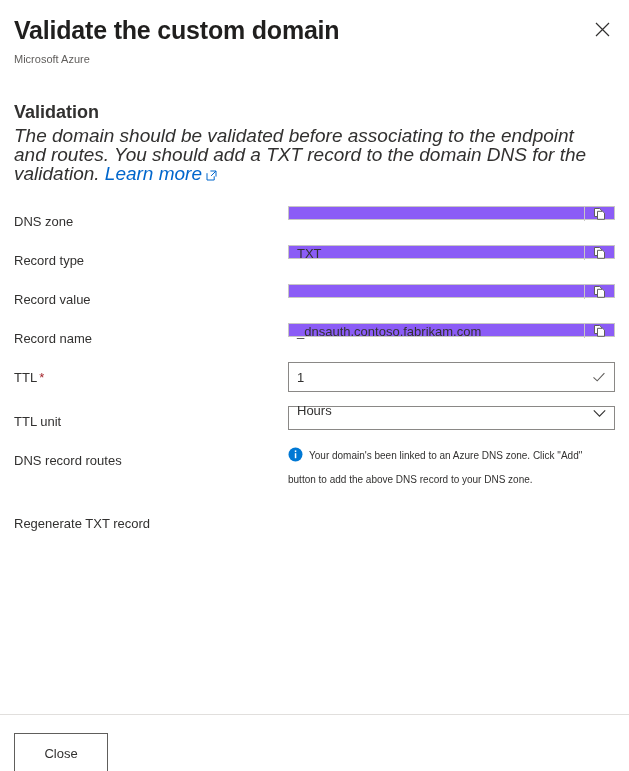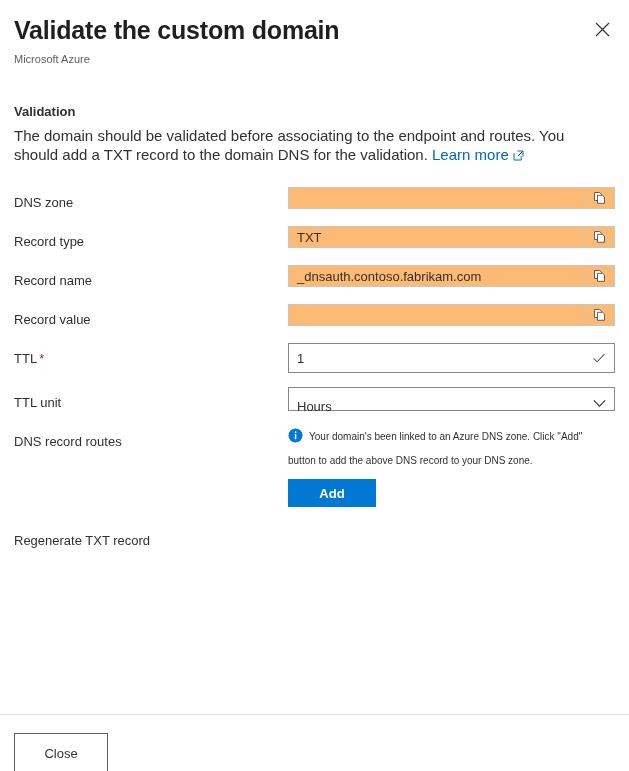--- a/index.html
+++ b/index.html
@@ -60,32 +60,33 @@
   .close-x svg { display: block; }
 
   
   .content {
     flex: 1 1 auto;
     padding: 0 14px;
     overflow: hidden;
   }
 
   .section-head {
-    font-size: 13px;
+    font-size: 18px;
     font-weight: 600;
     color: #323130;
     margin-top: 36px;
     line-height: 18px;
   }
   .section-desc {
-    font-size: 15px;
+    font-size: 19px;
     line-height: 19px;
     color: #323130;
     margin-top: 5px;
     max-width: 584px;
+    font-style: italic;
   }
   .learn-more {
     color: #0066cc;
     text-decoration: none;
     cursor: pointer;
     white-space: nowrap;
   }
   .ext-icon {
     display: inline-block;
     vertical-align: -1px;
@@ -115,23 +116,23 @@
     margin-left: 2px;
   }
   .row-field {
     flex: 1 1 auto;
     min-width: 0;
   }
 
   
   .copyfield {
     display: flex;
-    align-items: center;
-    height: 22px;
-    background: #fdba74;
+    align-items: flex-start;
+    height: 14px;
+    background: #8b5cf6;
     border: 1px solid #c8c6c4;
     box-sizing: border-box;
   }
   .copyfield .cf-text {
     flex: 1 1 auto;
     display: flex;
     align-items: center;
     padding: 0 8px;
     font-size: 13px;
     color: #323130;
@@ -175,21 +176,21 @@
   .textfield .tf-adorn {
     flex: 0 0 30px;
     display: flex;
     align-items: center;
     justify-content: center;
   }
 
   
   .dropdown {
     display: flex;
-    align-items: flex-start;
+    align-items: flex-end;
     height: 18px;
     background: #ffffff;
     border: 1px solid #8a8886;
     box-sizing: border-box;
     cursor: pointer;
     padding: 11px 8px;
   }
   .dropdown .dd-text {
     flex: 1 1 auto;
     font-size: 13px;
@@ -320,50 +321,50 @@
               <svg width="14" height="14" viewBox="0 0 14 14">
                 <path d="M1.5 1.5 h5.2 l1.8 1.8 v6.2 h-7 z" stroke="#605e5c" stroke-width="1" fill="#fff"></path>
                 <path d="M4.5 4.3 h5.2 l1.8 1.8 v6.2 h-7 z" stroke="#605e5c" stroke-width="1" fill="#fff"></path>
               </svg>
             </button>
           </div>
         </div>
       </div>
 
       <div class="row">
+        <div class="row-label">Record value</div>
+        <div class="row-field">
+          <div class="copyfield">
+            <div class="cf-text"></div>
+            <button class="cf-btn" aria-label="Copy">
+              <svg width="14" height="14" viewBox="0 0 14 14">
+                <path d="M1.5 1.5 h5.2 l1.8 1.8 v6.2 h-7 z" stroke="#605e5c" stroke-width="1" fill="#fff"></path>
+                <path d="M4.5 4.3 h5.2 l1.8 1.8 v6.2 h-7 z" stroke="#605e5c" stroke-width="1" fill="#fff"></path>
+              </svg>
+            </button>
+          </div>
+        </div>
+      </div>
+
+      <div class="row">
         <div class="row-label">Record name</div>
         <div class="row-field">
           <div class="copyfield">
             <div class="cf-text">_dnsauth.contoso.fabrikam.com</div>
             <button class="cf-btn" aria-label="Copy">
               <svg width="14" height="14" viewBox="0 0 14 14">
                 <path d="M1.5 1.5 h5.2 l1.8 1.8 v6.2 h-7 z" stroke="#605e5c" stroke-width="1" fill="#fff"></path>
                 <path d="M4.5 4.3 h5.2 l1.8 1.8 v6.2 h-7 z" stroke="#605e5c" stroke-width="1" fill="#fff"></path>
               </svg>
             </button>
           </div>
         </div>
       </div>
 
       <div class="row">
-        <div class="row-label">Record value</div>
-        <div class="row-field">
-          <div class="copyfield">
-            <div class="cf-text"></div>
-            <button class="cf-btn" aria-label="Copy">
-              <svg width="14" height="14" viewBox="0 0 14 14">
-                <path d="M1.5 1.5 h5.2 l1.8 1.8 v6.2 h-7 z" stroke="#605e5c" stroke-width="1" fill="#fff"></path>
-                <path d="M4.5 4.3 h5.2 l1.8 1.8 v6.2 h-7 z" stroke="#605e5c" stroke-width="1" fill="#fff"></path>
-              </svg>
-            </button>
-          </div>
-        </div>
-      </div>
-
-      <div class="row">
         <div class="row-label">
           <span>TTL</span><span class="req-star">*</span>
         </div>
         <div class="row-field">
           <div class="textfield">
             <input type="text" value="1" style="">
             <span class="tf-adorn">
               <svg width="14" height="14" viewBox="0 0 14 14">
                 <path d="M1.5 7.4 L5.2 10.8 L12.4 3.2" stroke="#605e5c" stroke-width="1.1" fill="none"></path>
               </svg>
@@ -389,21 +390,20 @@
       <div class="row status-row">
         <div class="row-label">DNS record routes</div>
         <div class="row-field">
           <div class="status-msg">
             <span class="info-icon"><svg width="15" height="15" viewBox="0 0 15 15">
                   <circle cx="7.5" cy="7.5" r="7" fill="#0078d4"></circle>
                   <rect x="6.8" y="6.2" width="1.5" height="5" fill="#ffffff"></rect>
                   <rect x="6.8" y="3.4" width="1.5" height="1.7" fill="#ffffff"></rect>
                 </svg></span><span>Your domain's been linked to an Azure DNS zone. Click "Add" button to add the above DNS record to your DNS zone.</span>
           </div>
-          <button class="btn-primary">Add</button>
         </div>
       </div>
 
       <div class="row">
         <div class="row-label">Regenerate TXT record</div>
       </div>
 
     </div>
   </div>
 

